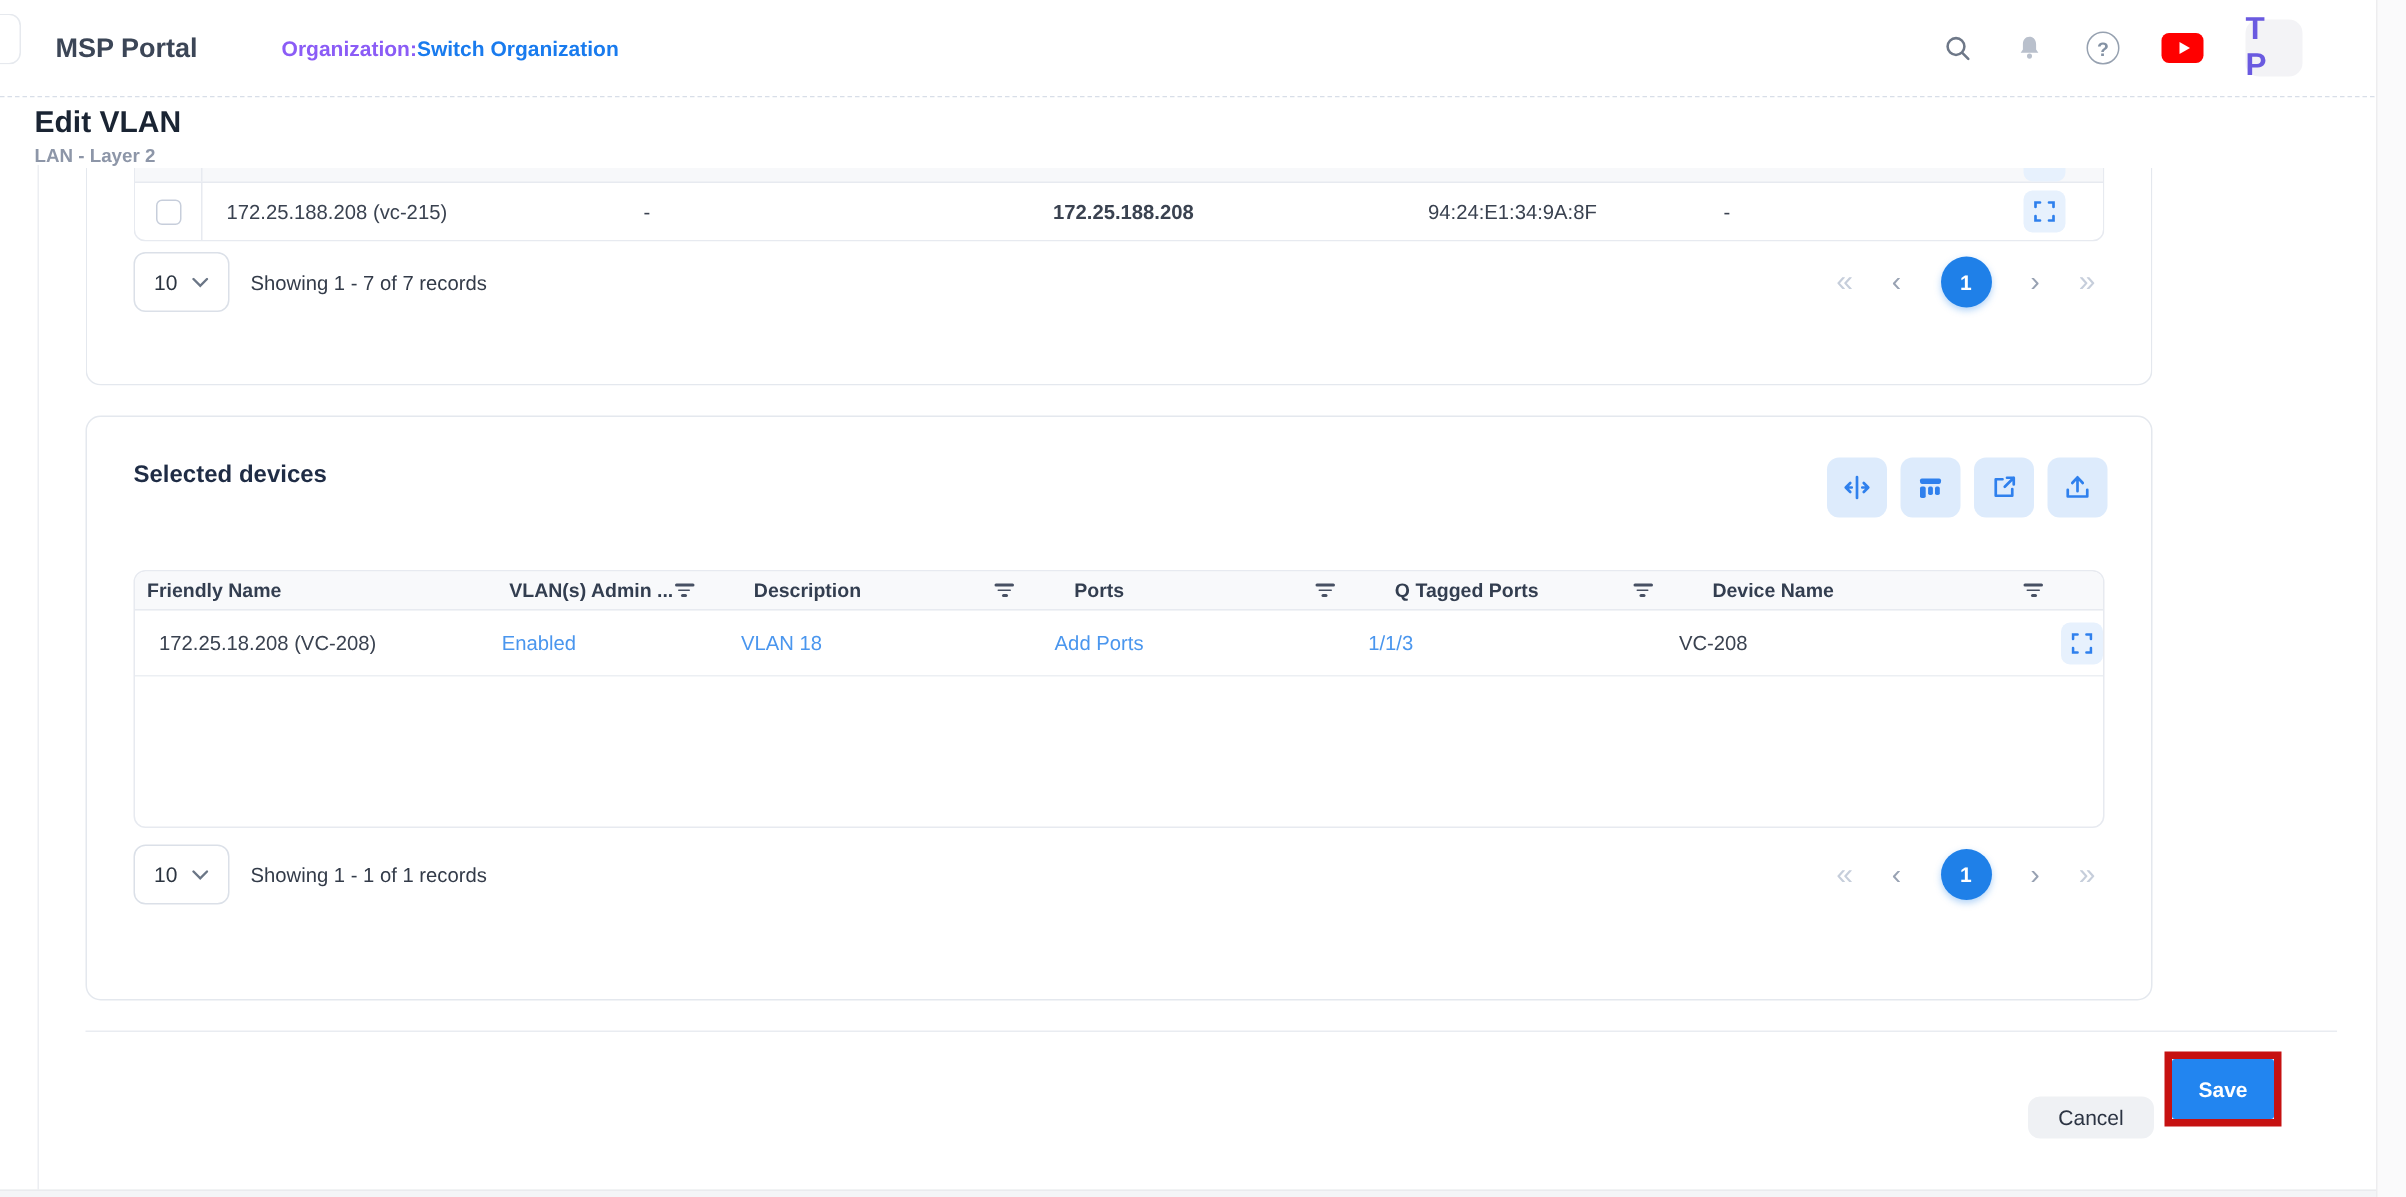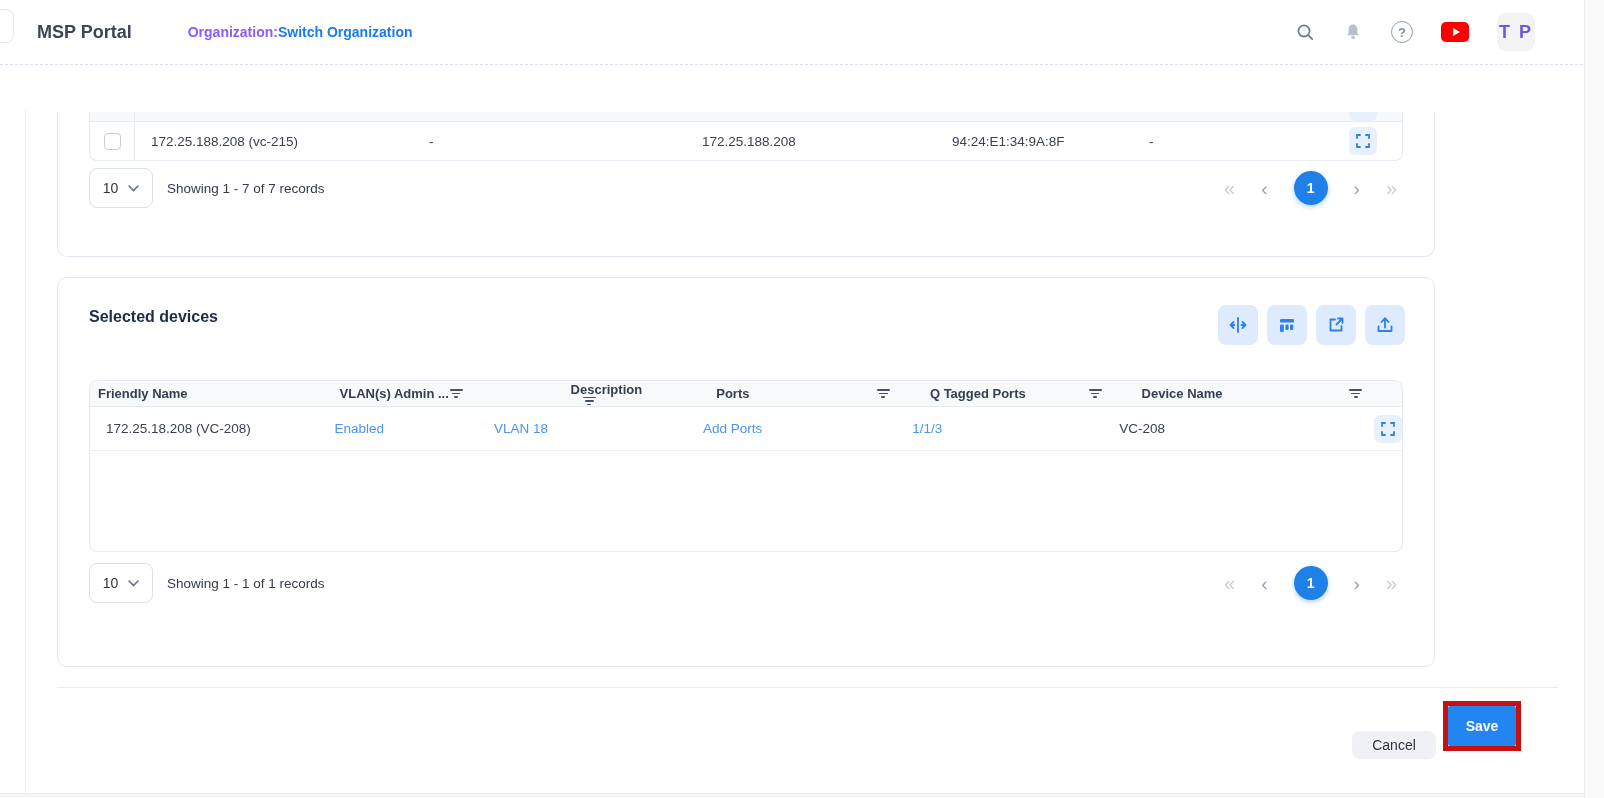--- a/index.html
+++ b/index.html
@@ -34,21 +34,21 @@
     font-size:13px; font-weight:700; color:#8492a4;
   }
   .yt-badge {
     width:28px; height:20px; background:#ff0000; border-radius:5px;
     display:flex; align-items:center; justify-content:center;
   }
   .yt-play { width:0; height:0; border-left:7px solid #fff; border-top:4.5px solid transparent; border-bottom:4.5px solid transparent; margin-left:2px; }
   .avatar {
     width:38px; height:38px; background:#f3f3f6; border-radius:9px;
     display:flex; align-items:center; justify-content:center;
-    font-size:18px; font-weight:700; color:#6a5ae0; letter-spacing:2px; cursor:pointer;
+    font-size:21px; font-weight:700; color:#6a5ae0; letter-spacing:2px; cursor:pointer;
   }
 
   
   .title-block { position:absolute; left:0; top:65px; width:1583px; height:47px; background:#fff; }
   .page-title { padding:6px 0 0 23px; font-size:20px; font-weight:700; color:#1a2433; }
   .page-subtitle { padding:3px 0 0 23px; font-size:12.5px; font-weight:600; color:#8d96a8; }
 
   .panel-edge { position:absolute; left:25px; top:110px; width:0; height:688px; border-left:1px solid #eceef2; }
 
   
@@ -63,36 +63,36 @@
   .sliver-row { height:10px; background:#f7f8fa; border-bottom:1px solid #e7eaf0; display:flex; }
   .sliver-cb { width:45px; border-right:1px solid #e7eaf0; }
   .sliver-fill { flex:1; display:flex; justify-content:flex-end; }
   .sliver-icon { width:28px; height:9px; background:#e7f1fd; border-radius:0 0 6px 6px; margin-right:25px; }
   .trow { display:flex; align-items:center; height:38px; font-size:13.5px; color:#3a4250; }
   .trow2 { height:44px; border-bottom:1px solid #eceff3; }
   .cell { overflow:hidden; white-space:nowrap; }
   .t1-c0 { width:45px; height:100%; border-right:1px solid #e7eaf0; display:flex; align-items:center; justify-content:center; }
   .t1-c1 { width:294px; padding-left:16px; }
   .t1-c2 { width:273px; }
-  .t1-c3 { width:250px; }
+  .t1-c3 { width:250px;font-weight:bold; }
   .t1-c4 { width:197px; }
   .t1-c5 { flex:1; }
   .t1-act { width:78px; display:flex; justify-content:center; }
   .checkbox { width:17px; height:17px; border:1.5px solid #c7cedb; border-radius:4px; background:#fff; cursor:pointer; }
   .expand-btn {
     width:28px; height:28px; background:#e7f1fd; border-radius:6px;
     display:flex; align-items:center; justify-content:center; cursor:pointer;
   }
 
   .thead { display:flex; align-items:center; height:26px; background:#f8f9fb; border-bottom:1px solid #e7eaf0;
            font-size:13px; font-weight:600; color:#333e50; }
   .hcell { display:flex; align-items:center; justify-content:space-between; overflow:hidden; white-space:nowrap;text-align:center; }
   .t2-c0 { width:245px; padding-left:8px; }
   .t2-c1 { width:164px; padding-left:6px; }
-  .t2-c2 { width:215px; padding-left:6px;flex-direction:column; }
+  .t2-c2 { width:215px; padding-left:6px; }
   .t2-c3 { width:215px; padding-left:6px; }
   .t2-c4 { width:213px; padding-left:6px; }
   .t2-c5 { width:262px; padding-left:6px; }
   .t2-c6 { flex:1; padding-left:6px; }
   .t2r-c0 { width:245px; padding-left:16px; }
   .row-pad { padding-left:6px; }
   .filter-icon { width:13px; margin-right:34px; cursor:pointer; flex:none; }
   .filter-icon i { display:block; height:1.6px; background:#475063; border-radius:1px; margin:0 auto 1.8px auto; }
   .fi-1 { width:13px; } .fi-2 { width:8.5px; } .fi-3 { width:4px; margin-bottom:0 !important; }
   .link { color:#4a96ee; cursor:pointer; }
@@ -180,20 +180,24 @@
           </svg>
       </span>
       <span class="icon-btn help-circle">?</span>
       <span class="icon-btn yt-badge">
           <span class="yt-play"></span>
         </span>
       <span class="avatar">T P</span>
     </div>
   </div>
 
+  <div class="title-block">
+    <div class="page-title">Edit VLAN</div>
+    <div class="page-subtitle">LAN - Layer 2</div>
+  </div>
 
   <div class="panel-edge"></div>
 
   <div class="card card1">
     <div class="tbl tbl1">
       <div class="sliver-row">
         <div class="sliver-cb"></div>
         <div class="sliver-fill">
             <span class="sliver-icon"></span>
           </div>

